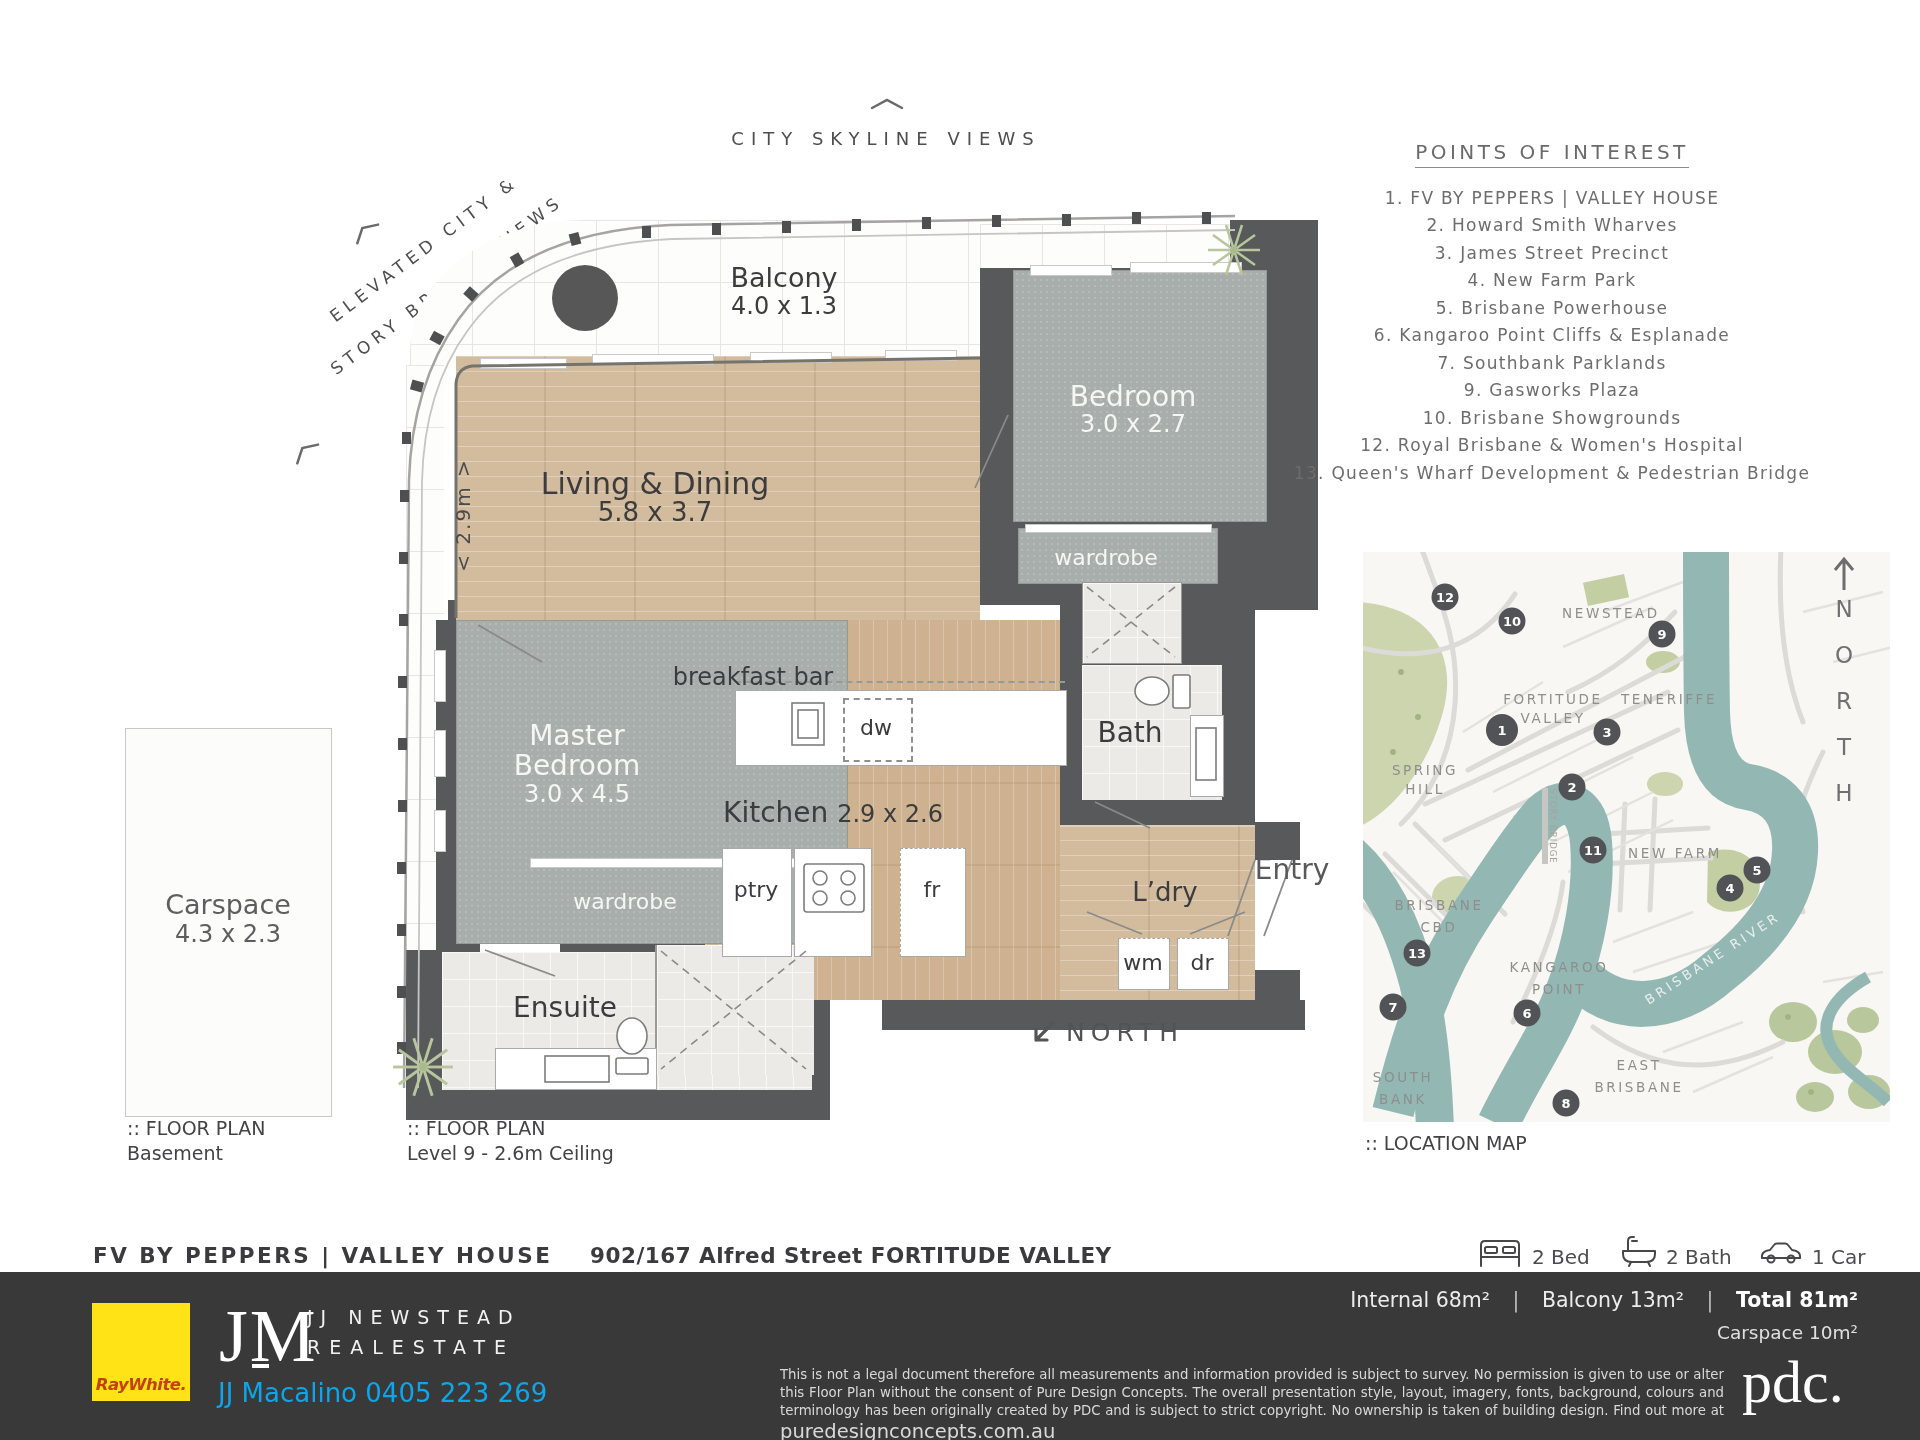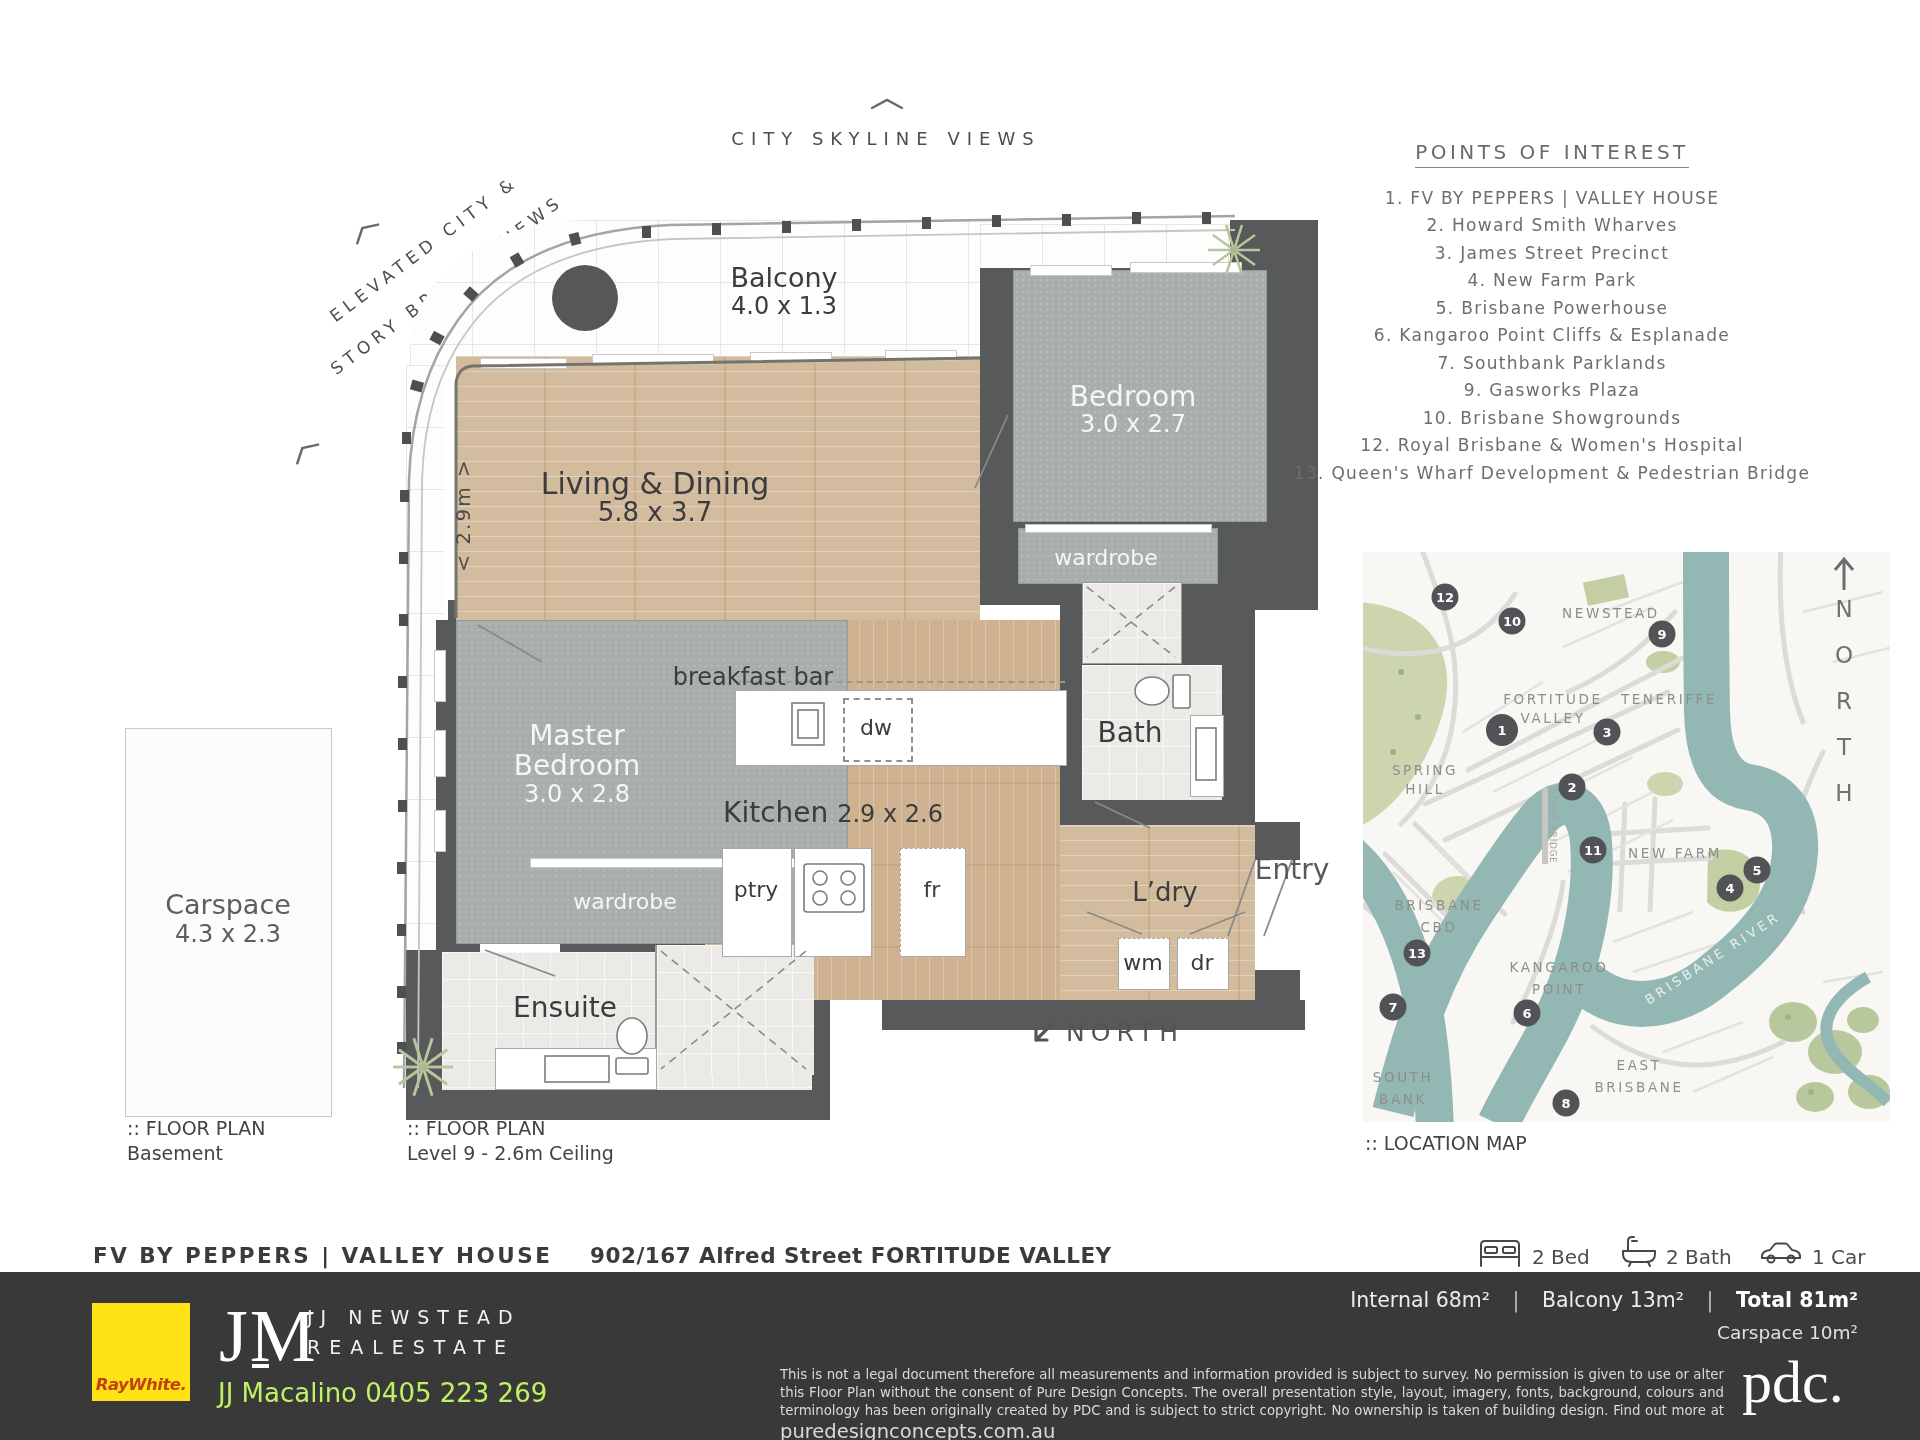--- a/index.html
+++ b/index.html
@@ -202,21 +202,21 @@
   </svg>
 
   <div class="lbl" style="left:454px;top:108px;font-size:27px">Balcony</div>
   <div class="lbl" style="left:454px;top:136px;font-size:24px">4.0 x 1.3</div>
   <div class="lbl" style="left:325px;top:313px;font-size:30px">Living &amp; Dining</div>
   <div class="lbl" style="left:325px;top:342px;font-size:26px">5.8 x 3.7</div>
   <div class="lbl lblw" style="left:803px;top:227px;font-size:28px">Bedroom</div>
   <div class="lbl lblw" style="left:803px;top:254px;font-size:24px">3.0 x 2.7</div>
   <div class="lbl lblw" style="left:247px;top:566px;font-size:28px">Master</div>
   <div class="lbl lblw" style="left:247px;top:596px;font-size:28px">Bedroom</div>
-  <div class="lbl lblw" style="left:247px;top:624px;font-size:24px">3.0 x 2.8</div>
+  <div class="lbl lblw" style="left:247px;top:624px;font-size:24px">3.0 x 4.5</div>
   <div class="lbl lblw" style="left:295px;top:732px;font-size:22px">wardrobe</div>
   <div class="lbl lblw" style="left:776px;top:388px;font-size:22px">wardrobe</div>
   <div class="lbl" style="left:503px;top:643px;font-size:28px">
     <span>Kitchen</span>
     <span style="font-size:24px">2.9 x 2.6</span>
   </div>
   <div class="lbl" style="left:423px;top:507px;font-size:24px">breakfast bar</div>
   <div class="lbl" style="left:800px;top:563px;font-size:28px">Bath</div>
   <div class="lbl" style="left:235px;top:838px;font-size:28px">Ensuite</div>
   <div class="lbl" style="left:835px;top:722px;font-size:26px">L’dry</div>
@@ -456,21 +456,21 @@
 <div class="abs" style="left:1812px;top:1245px;font-size:20px;color:#4c4c4e">1 Car</div>
 
 <div class="abs" style="left:0;top:1272px;width:1920px;height:168px;background:#39393a">
   <div class="abs" style="left:92px;top:31px;width:98px;height:98px;background:#ffe316">
     <div style="position:absolute;bottom:7px;left:0;width:100%;text-align:center;font-size:16.5px;font-weight:800;font-style:italic;color:#c2410c;letter-spacing:-0.5px">RayWhite.</div>
   </div>
   <div class="abs serif" style="left:219px;top:22px;font-size:74px;color:#fff;letter-spacing:2px">JM</div>
   <div class="abs" style="left:252px;top:92px;width:17px;height:4px;background:#fff"></div>
   <div class="abs" style="left:307px;top:34px;font-size:19px;letter-spacing:8px;color:#f2f2f2;font-weight:500">JJ NEWSTEAD</div>
   <div class="abs" style="left:307px;top:64px;font-size:19px;letter-spacing:9px;color:#f2f2f2;font-weight:500">REALESTATE</div>
-  <div class="abs" style="left:218px;top:106px;font-size:26px;font-weight:500;color:#bef264">JJ Macalino  0405 223 269</div>
+  <div class="abs" style="left:218px;top:106px;font-size:26px;font-weight:500;color:#0ea5e9">JJ Macalino  0405 223 269</div>
 
   <div class="abs" style="right:62px;top:16px;font-size:20.5px;color:#ececec;white-space:nowrap">
     <span>Internal 68m²</span>
     <span style="margin:0 16px;color:#bdbdbd">|</span>
     <span>Balcony 13m²</span>
     <span style="margin:0 16px;color:#bdbdbd">|</span>
     <span style="font-weight:bold;color:#fff">Total 81m²</span>
   </div>
   <div class="abs" style="right:62px;top:50px;font-size:18.5px;color:#e0e0e0">Carspace 10m²</div>
 

